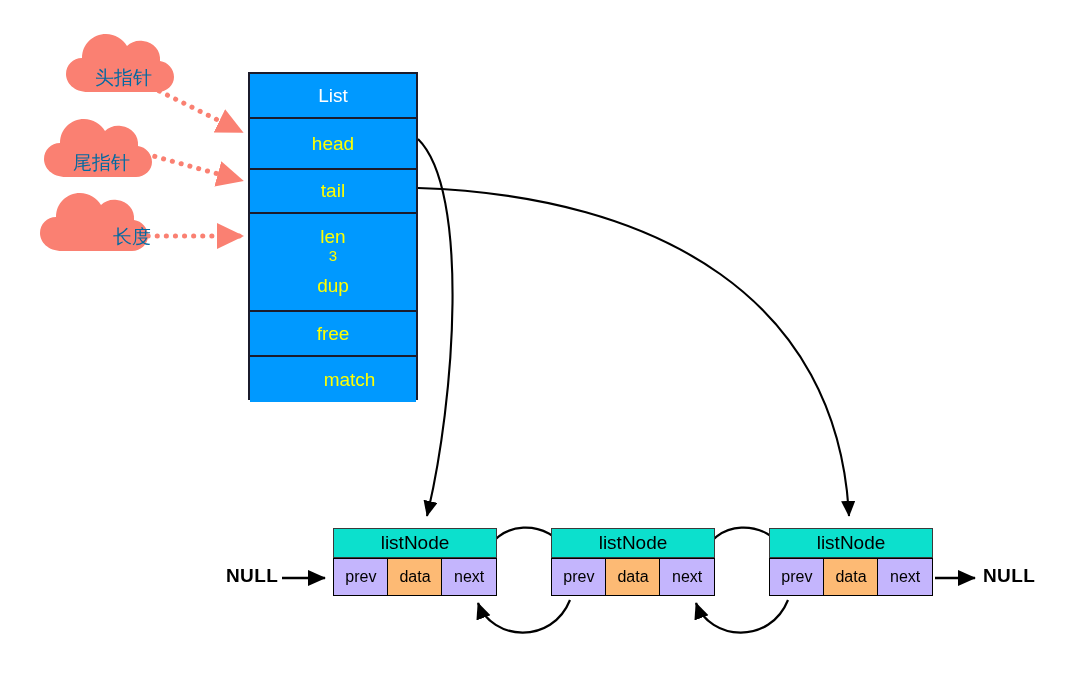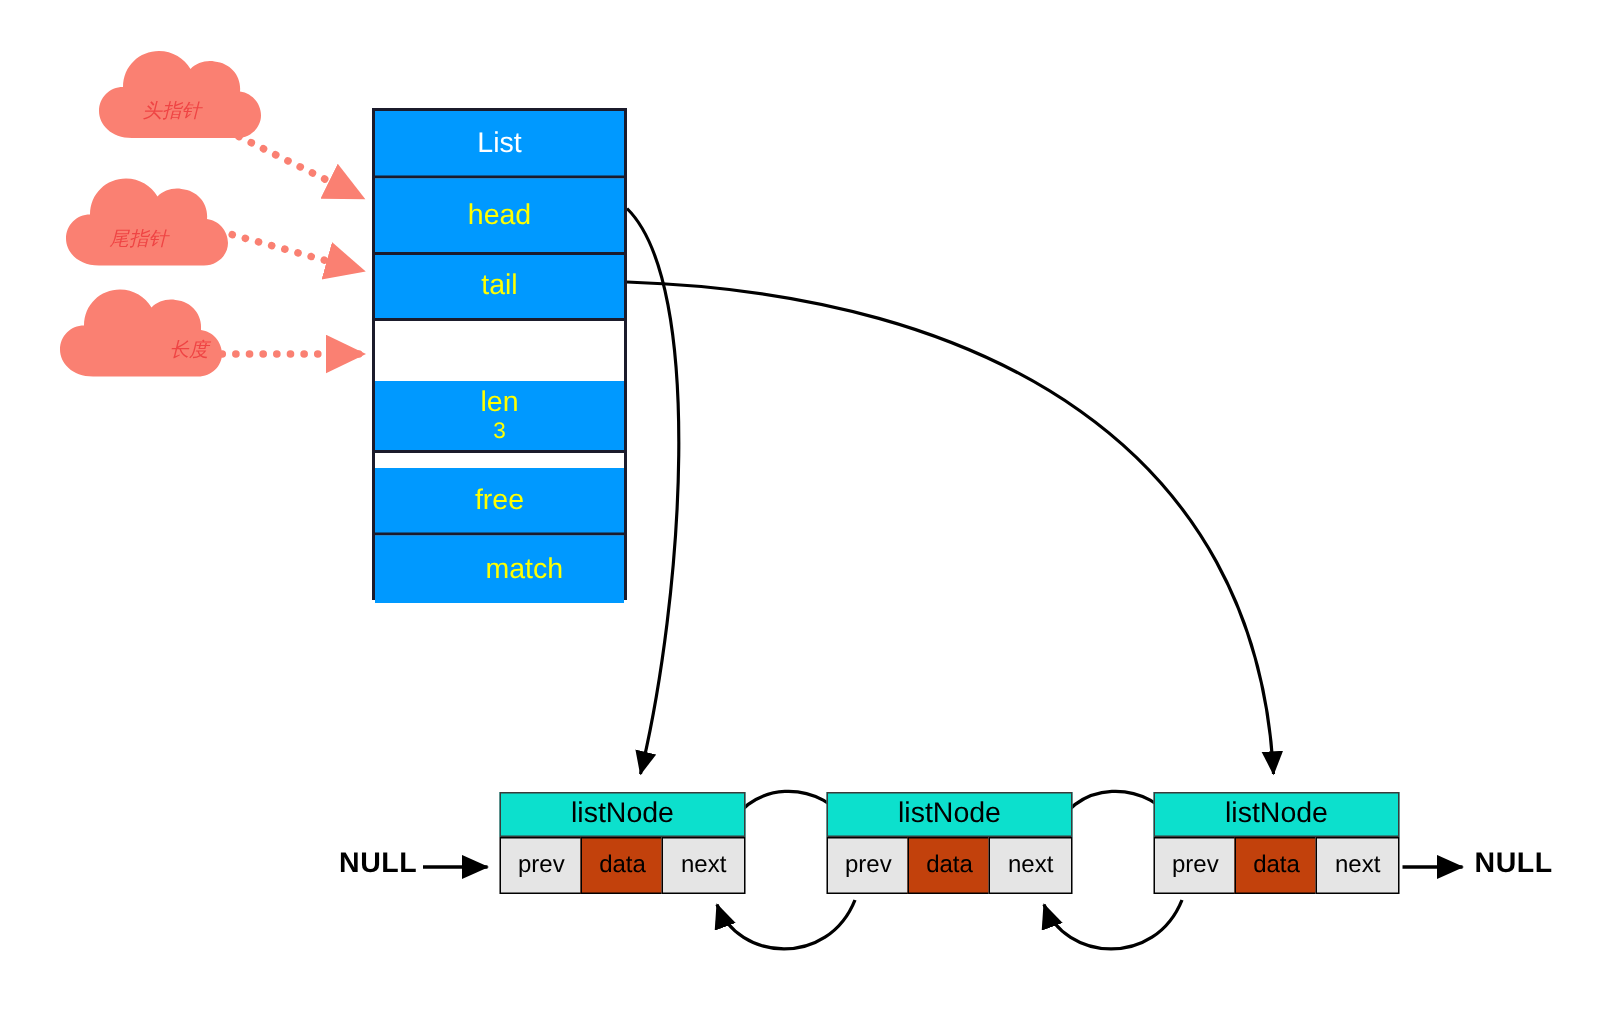--- a/index.html
+++ b/index.html
@@ -93,45 +93,44 @@
     border: 1.6px solid #000000;
     box-sizing: border-box;
     margin-left: -1.6px;
     display: flex;
     align-items: center;
     justify-content: center;
     font-size: 16px;
     color: #000000;
   }
   .cell:first-child { margin-left: 0; }
-  .cell.prev, .cell.next { background: #e5e5e5; text-align: right; }
-  .cell.data { background: #c2410c; }
+  .cell.prev, .cell.next { background: #c4b5fd; text-align: right; }
+  .cell.data { background: #fdba74; }
 
   
   .null-label {
     position: absolute;
     font-size: 19px;
     font-weight: bold;
     color: #000000;
     letter-spacing: 0.4px;
     z-index: 3;
     white-space: nowrap;
   }
   #null-left  { left: 226px; top: 565px; }
   #null-right { left: 983px; top: 565px; }
 
   
   .cloud-text {
     position: absolute;
-    font-size: 13px;
-    color: #ef4444;
+    font-size: 19px;
+    color: #0369a1;
     z-index: 4;
     white-space: nowrap;
     font-family: "DejaVu Sans", "Liberation Sans", sans-serif;
-    font-style: italic;
   }
 </style>
 </head>
 <body>
 
 <div id="canvas">
 
   <svg class="layer" id="edges" viewBox="0 0 1080 673">
     <defs>
       <marker id="ah" markerWidth="9" markerHeight="9" refX="7.2" refY="3.4" orient="auto" markerUnits="strokeWidth">
@@ -188,23 +187,26 @@
   <div class="list-box">
     <div class="list-row title" style="top:0px; height:45px;">
       <span>List</span>
     </div>
     <div class="list-row" style="top:45px; height:51px;">
       <span>head</span>
     </div>
     <div class="list-row" style="top:96px; height:44px;">
       <span>tail</span>
     </div>
-    <div class="list-row" style="top:140px; height:48px;margin-top:40px;">
+    <div class="list-row" style="top:140px; height:64px;">
       <span>len</span>
       <span class="sub">3</span>
+    </div>
+    <div class="list-row" style="top:188px; height:50px;">
+      <span>dup</span>
     </div>
     <div class="list-row" style="top:238px; height:45px;text-align:center;">
       <span>free</span>
     </div>
     <div class="list-row" style="top:283px; height:45px;">
       <span>match</span>
     </div>
   </div>
 
   <div class="node" style="left:333px; top:528px;">

